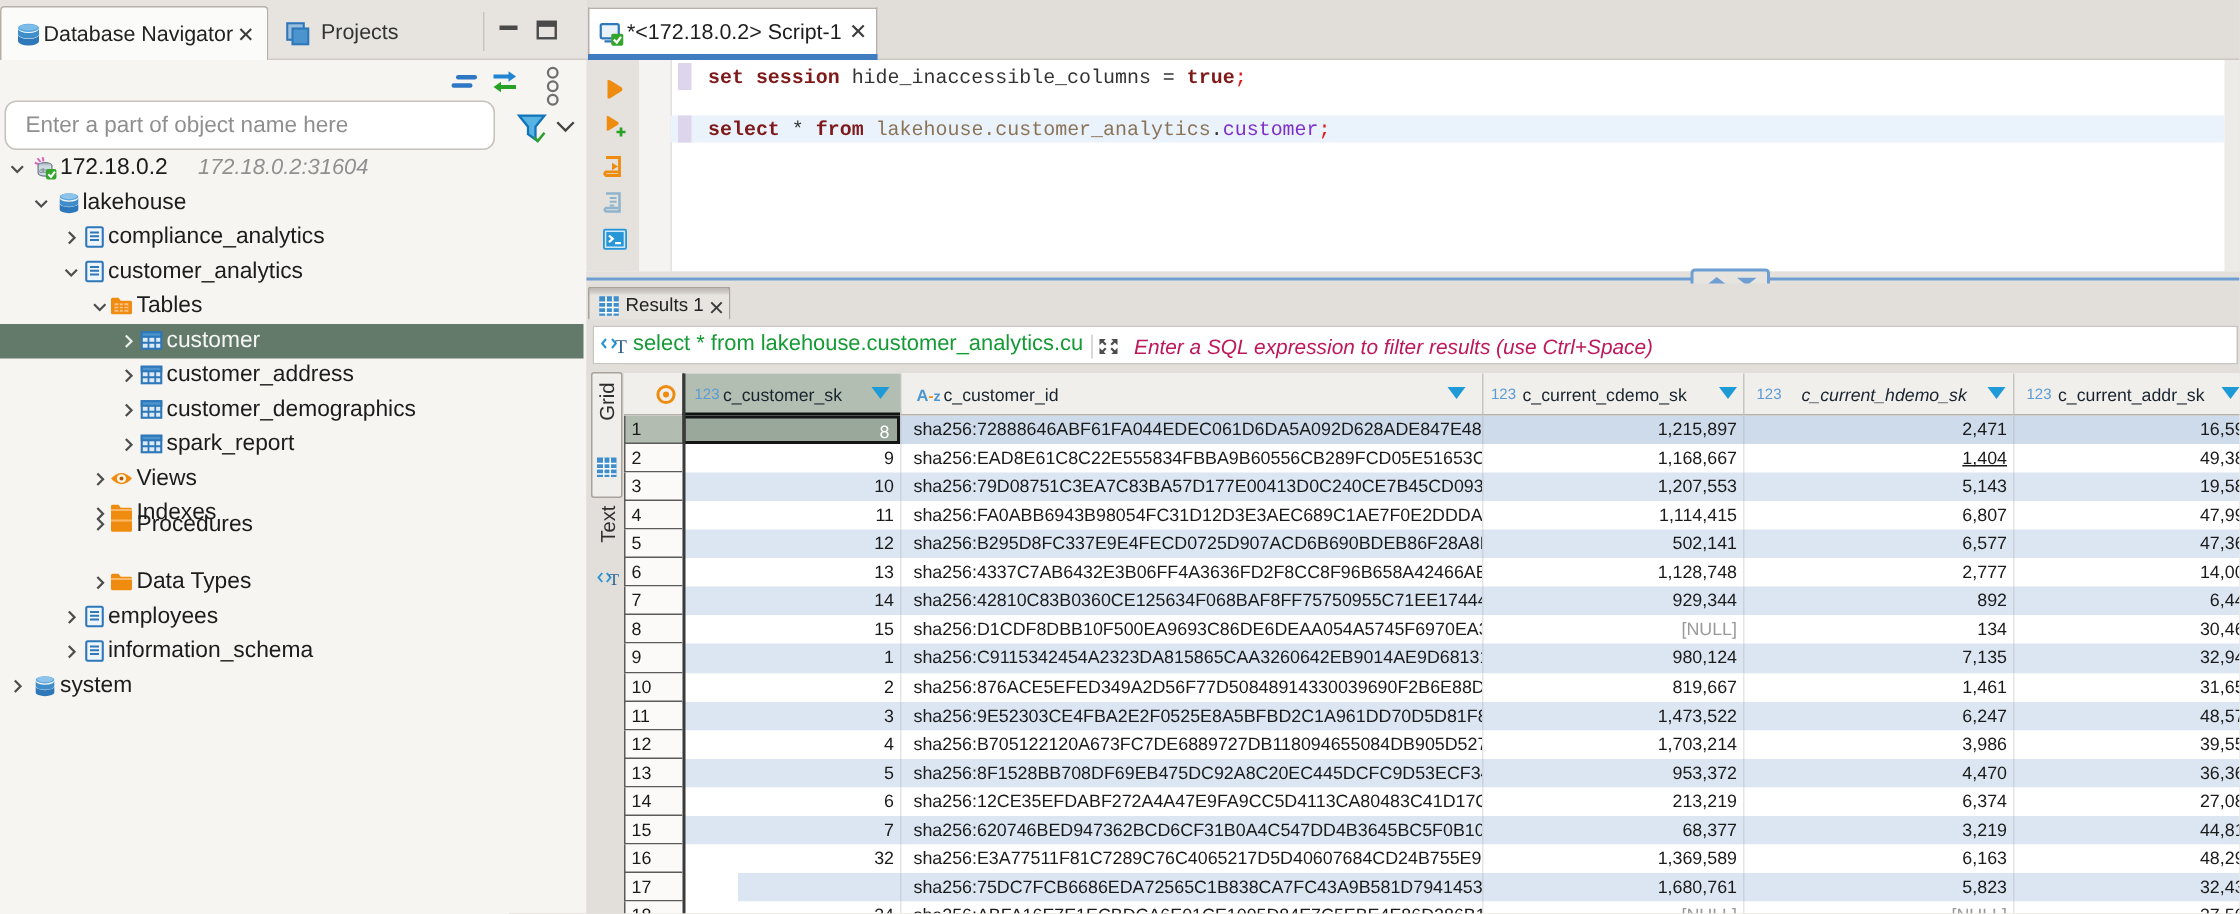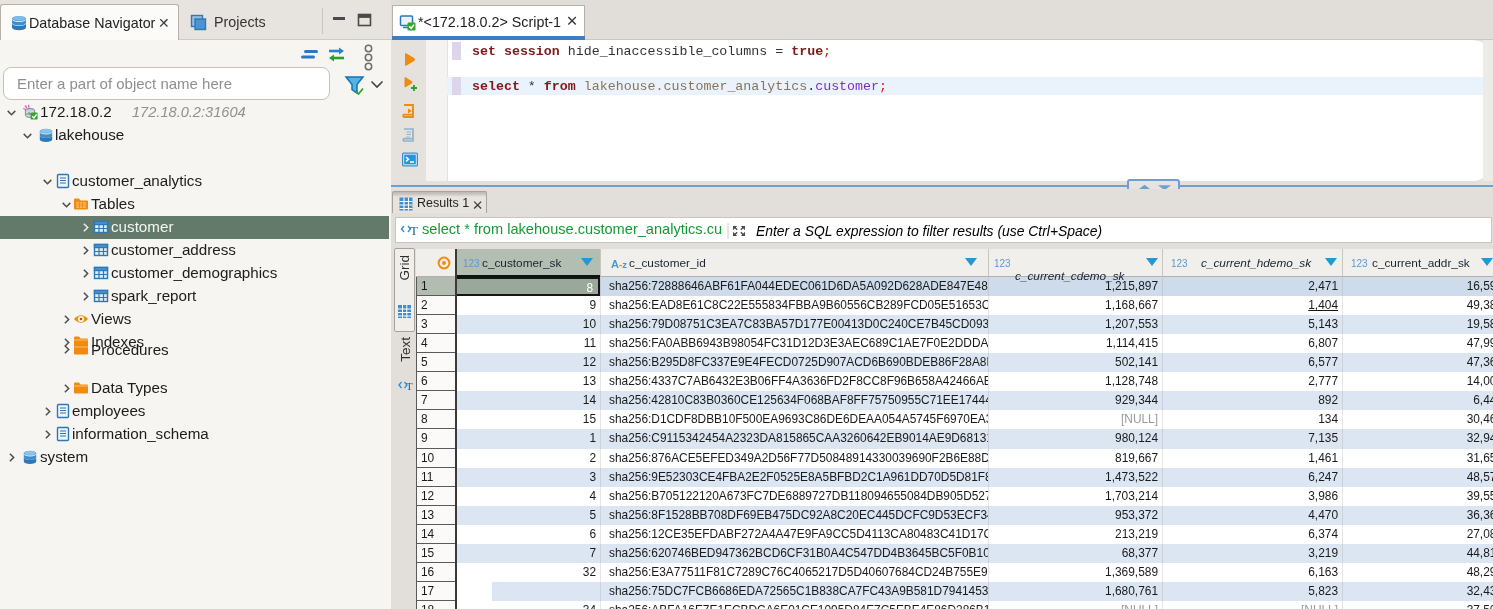--- a/index.html
+++ b/index.html
@@ -24,21 +24,21 @@
 .ti { width:16px; height:16px; top:3.5px; }
 .tlabel { position:absolute; top:2.5px; font-size:15.2px; color:#1c1c1c; white-space:pre; }
 .textra { position:absolute; top:3.5px; font-size:14.6px; color:#909090; font-style:italic; white-space:pre; }
 
 
 #edtabs { position:absolute; left:391px; top:0; width:1102px; height:40px; background:#e1ddd9; border-bottom:1px solid #cbc6c0; }
 #tab-ed { position:absolute; left:392px; top:5px; width:193px; height:35px; background:#ffffff; border:1px solid #b6b0a9; border-bottom:none; }
 #tab-ed .t { position:absolute; left:25px; top:8px; font-size:14.3px; color:#1d1d1d; }
 #tab-ed .x { position:absolute; left:173px; top:7px; font-size:14.5px; color:#3c3c3c; }
 #edunderline { position:absolute; left:392px; top:36px; width:193px; height:4px; background:#3f7cc0; }
-#edbody { position:absolute; left:391px; top:40px; width:1102px; height:141px; background:#ffffff;border-radius:21px; }
+#edbody { position:absolute; left:391px; top:40px; width:1102px; height:141px; background:#ffffff; }
 #edrail { position:absolute; left:0; top:0; width:35px; height:141px; background:#e5e2de; }
 #edgutter { position:absolute; left:35px; top:0; width:22px; height:141px; background:#f5f3f1; border-right:1px solid #e4e1de; }
 #edruler { position:absolute; left:1092px; top:0; width:10px; height:141px; background:#edebe8; }
 .codeline { position:absolute; left:81px; font-family:"Liberation Mono",monospace; font-size:13.3px; white-space:pre; color:#333333; }
 .kw { color:#7f1a1a; font-weight:bold; }
 .id2 { color:#8a7458; }
 .tbl { color:#7d2fc9; }
 .semi { color:#e21717; }
 #linehl { position:absolute; left:56px; top:37px; width:1036px; height:17.5px; background:#eaf2fc; }
 .lvmark { position:absolute; left:61px; width:9px; height:17.5px; background:#ddd5ec; }
@@ -48,21 +48,21 @@
 #splitline { position:absolute; left:391px; top:185px; width:1102px; height:2px; background:#6f9fd2; }
 #splitctl { position:absolute; left:1127px; top:179px; width:53px; height:14px; background:#e7e4e0; border:2px solid #6f9fd2; border-radius:3px; }
 
 
 #res { position:absolute; left:391px; top:189px; width:1102px; height:420px; background:#e2dfdb; }
 #tab-res { position:absolute; left:1px; top:2px; width:95px; height:22px; background:linear-gradient(#bdb8b2 0px,#c9c4bf 2px,#e8e5e1 5px,#e6e3df 100%); border:1px solid #a9a29a; border-bottom:none; border-radius:2px 2px 0 0; }
 #tab-res .t { position:absolute; left:24px; top:4px; font-size:12.5px; color:#222; }
 #tab-res .x { position:absolute; left:79px; top:5px; font-size:11.5px; font-size:13.5px; color:#3c3c3c; }
 #fbar { position:absolute; left:4px; top:28px; width:1097px; height:26px; background:#ffffff; border:1px solid #c8c4bf; }
 #fbar .q { position:absolute; left:26px; top:3px; font-size:14.6px; color:#149b35; white-space:pre; }
-#fbar .ph { position:absolute; left:360px; top:4.5px; font-size:13.9px; font-style:italic; color:#000000; white-space:pre; }
+#fbar .ph { position:absolute; left:360px; top:4.5px; font-size:13.9px; font-style:italic; color:#be185d; white-space:pre; }
 #sidebar { position:absolute; left:391px; top:243px; width:25px; height:366px; background:#e2dfdb; }
 #gridtab { position:absolute; left:3px; top:5px; width:21px; height:84px; background:#f0eeea; border:1px solid #a8a29b; border-radius:2px; }
 #texttab { position:absolute; left:4px; top:92px; width:20px; height:72px; }
 .vtext { position:absolute; writing-mode:vertical-rl; transform:rotate(180deg); font-size:13.5px; color:#2e2e2e; }
 
 #grid { position:absolute; left:416px; top:249px; width:1077px; height:360px; background:#ffffff; overflow:hidden; }
 #ghead { position:absolute; left:416px; top:249px; width:1091px; height:28px; }
 .h { position:absolute; top:0; height:28px; background:#f1efec; border-bottom:1px solid #b5b0aa; border-left:1px solid #c9c5bf; font-size:11.8px; font-weight:normal; color:#18232e; }
 .h .n123 { color:#5b9ad4; font-weight:normal; font-size:10px; }
 .h .az { color:#4a96cf; font-weight:bold; font-size:10px; }
@@ -149,20 +149,30 @@
         <path d="M2.5 4.5 6 8 9.5 4.5" stroke="#4e4e4e" stroke-width="1.4" fill="none"></path>
       </svg>
       <svg class="ti" style="left:38px;top:3px" viewBox="0 0 16 16">
         <path d="M1.8 8.6a6.2 2.5 0 0 0 12.4 0v4a6.2 2.5 0 0 1-12.4 0z" fill="#2e77b8"></path>
         <path d="M1.8 5a6.2 2.5 0 0 0 12.4 0v3.4a6.2 2.5 0 0 1-12.4 0z" fill="#3f8ecb"></path>
         <ellipse cx="8" cy="4.2" rx="6.2" ry="2.4" fill="#5aa7de"></ellipse>
         <ellipse cx="8" cy="3.9" rx="5.4" ry="1.9" fill="#8ec4ea"></ellipse>
       </svg>
       <span class="tlabel" style="left:55px">lakehouse</span>
     </div>
+<div class="trow" style="top:146.5px;">
+      <svg class="chev" style="left:41px" viewBox="0 0 12 12">
+        <path d="M4.5 2.5 8 6 4.5 9.5" stroke="#4e4e4e" stroke-width="1.4" fill="none"></path>
+      </svg>
+      <svg class="ti" style="left:55px;top:3px" viewBox="0 0 16 16">
+        <rect x="2.5" y="1.5" width="11" height="13" rx="1" fill="#eef5fb" stroke="#2e77b8" stroke-width="1.4"></rect>
+        <path d="M5 5h6M5 7.5h6M5 10h6" stroke="#2e77b8" stroke-width="1.2"></path>
+      </svg>
+      <span class="tlabel" style="left:72px">compliance_analytics</span>
+    </div>
 <div class="trow" style="top:169.5px;">
       <svg class="chev" style="left:41px" viewBox="0 0 12 12">
         <path d="M2.5 4.5 6 8 9.5 4.5" stroke="#4e4e4e" stroke-width="1.4" fill="none"></path>
       </svg>
       <svg class="ti" style="left:55px;top:3px" viewBox="0 0 16 16">
         <rect x="2.5" y="1.5" width="11" height="13" rx="1" fill="#eef5fb" stroke="#2e77b8" stroke-width="1.4"></rect>
         <path d="M5 5h6M5 7.5h6M5 10h6" stroke="#2e77b8" stroke-width="1.2"></path>
       </svg>
       <span class="tlabel" style="left:72px">customer_analytics</span>
     </div>
@@ -557,21 +567,21 @@
       <span style="position:absolute;left:26px;top:7px;">c_customer_sk</span>
       <span class="tri" style="left:125px;"></span>
     </div>
   <div class="h" style="left:184px;width:388px;">
       <span style="position:absolute;left:10px;top:8.5px;" class="az"><span style="font-size:11px">A</span><span style="color:#ef8b0e">-</span><span style="font-size:9.5px">z</span></span>
       <span style="position:absolute;left:28px;top:7px;">c_customer_id</span>
       <span class="tri" style="left:364px;"></span>
     </div>
   <div class="h" style="left:572px;width:174px;">
       <span style="position:absolute;left:5px;top:9px;" class="n123">123</span>
-      <span style="position:absolute;left:26px;top:20px;font-style:italic;">c_current_cdemo_sk</span>
+      <span style="position:absolute;left:26px;top:7px;">c_current_cdemo_sk</span>
       <span class="tri" style="left:157px;"></span>
     </div>
   <div class="h" style="left:746px;width:180px;">
       <span style="position:absolute;left:8px;top:9px;" class="n123">123</span>
       <span style="position:absolute;left:38px;top:7px;font-style:italic;">c_current_hdemo_sk</span>
       <span class="tri" style="left:162px;"></span>
     </div>
   <div class="h" style="left:926px;width:165px;">
       <span style="position:absolute;left:8px;top:9px;" class="n123">123</span>
       <span style="position:absolute;left:29px;top:7px;">c_current_addr_sk</span>

